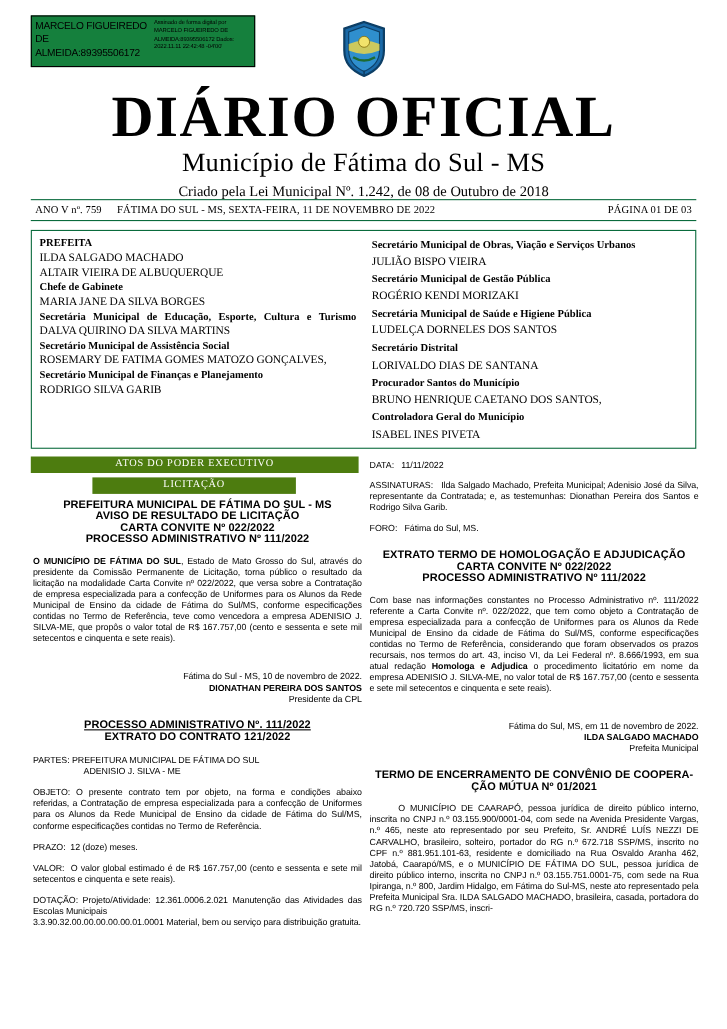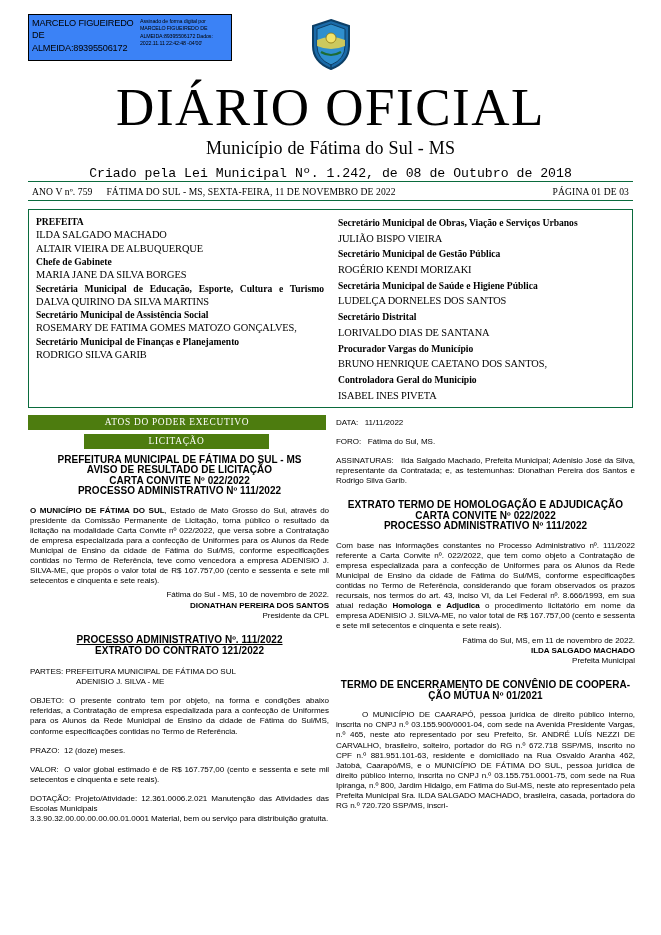--- a/index.html
+++ b/index.html
@@ -16,21 +16,21 @@
   }
 
   
   .sig-stamp {
     position: absolute;
     left: 28px; top: 14px;
     width: 204px; height: 47px;
     border: 1px solid #000;
     display: flex;
     align-items: stretch;
-    background: #3b82f6;
+    background: #15803d;
     z-index: 5;
   }
   .sig-name {
     width: 107px;
     padding: 2px 2px 0 3px;
     font-size: 9.2px;
     line-height: 12.4px;
     font-family: "Liberation Sans", sans-serif;
     letter-spacing: -0.2px;
     overflow: hidden;
@@ -58,33 +58,32 @@
     position: absolute;
     left: 0; top: 80px;
     width: 661px;
     text-align: center;
     font-family: "Liberation Serif", serif;
   }
   .masthead-title {
     font-size: 53px;
     line-height: 55px;
     letter-spacing: 1.5px;
-    font-weight: 400;
+    font-weight: 700;
   }
   .masthead-sub {
-    font-size: 18px;
+    font-size: 24px;
     line-height: 25px;
     letter-spacing: 0.2px;
     margin-top: 1px;
   }
   .masthead-law {
     font-size: 13.2px;
     line-height: 19px;
     margin-top: 3px;
-    font-family: Liberation Mono, monospace;
   }
 
   
   .infobar {
     position: absolute;
     left: 28px; top: 181px;
     width: 605px;
     border-top: 1.6px solid #0a6b3d;
     border-bottom: 1.6px solid #0a6b3d;
     height: 20px;
@@ -169,21 +168,21 @@
 
   .heading-block {
     text-align: center;
     font-weight: bold;
     font-size: 10px;
     line-height: 10.4px;
     letter-spacing: 0.05px;
   }
   .para { margin-top: 9px; text-align: justify; }
   .sig-block {
-    margin-top: 4px;
+    margin-top: 24px;
     text-align: right;
     line-height: 10.3px;
   }
   .gap-m { height: 11px; }
   .gap-l { height: 14px; }
   .indent { text-indent: 26px; }
   .hang {
     padding-left: 46px;
     text-indent: -46px;
   }
@@ -239,21 +238,21 @@
   </div>
   <div class="off-col off-col-right">
     <div class="off-role">Secretário Municipal de Obras, Viação e Serviços Urbanos</div>
     <div class="off-name">JULIÃO BISPO VIEIRA</div>
     <div class="off-role">Secretário Municipal de Gestão Pública</div>
     <div class="off-name">ROGÉRIO KENDI MORIZAKI</div>
     <div class="off-role">Secretária Municipal de Saúde e Higiene Pública</div>
     <div class="off-name">LUDELÇA DORNELES DOS SANTOS</div>
     <div class="off-role">Secretário Distrital</div>
     <div class="off-name">LORIVALDO DIAS DE SANTANA</div>
-    <div class="off-role">Procurador Vargas do Município</div>
+    <div class="off-role">Procurador Santos do Município</div>
     <div class="off-name">BRUNO HENRIQUE CAETANO DOS SANTOS,</div>
     <div class="off-role">Controladora Geral do Município</div>
     <div class="off-name">ISABEL INES PIVETA</div>
   </div>
 </div>
 
 <div class="banner banner-exec">ATOS DO PODER EXECUTIVO</div>
 <div class="banner banner-lic">LICITAÇÃO</div>
 
 <div class="col col-left">
@@ -293,23 +292,23 @@
 
   <div class="para just"><span>DOTAÇÃO:</span> <span>Projeto/Atividade: 12.361.0006.2.021 Manutenção das Atividades das Escolas Municipais</span></div>
   <div class="just">3.3.90.32.00.00.00.00.00.01.0001 Material, bem ou serviço para distribuição gratuita.</div>
 
 </div>
 
 <div class="col col-right">
 
   <div class="hang2"><span>DATA:</span>&nbsp;&nbsp;&nbsp;<span>11/11/2022</span></div>
 
+  <div class="para just"><span>ASSINATURAS:</span>&nbsp;&nbsp; <span>Ilda Salgado Machado, Prefeita Municipal; Adenisio José da Silva, representante da Contratada; e, as testemunhas: Dionathan Pereira dos Santos e Rodrigo Silva Garib.</span></div>
+
   <div class="para hang2"><span>FORO:</span>&nbsp;&nbsp;&nbsp;<span>Fátima do Sul, MS.</span></div>
-
-  <div class="para just"><span>ASSINATURAS:</span>&nbsp;&nbsp; <span>Ilda Salgado Machado, Prefeita Municipal; Adenisio José da Silva, representante da Contratada; e, as testemunhas: Dionathan Pereira dos Santos e Rodrigo Silva Garib.</span></div>
 
   <div class="gap-l"></div>
 
   <div class="heading-block">
     <div>EXTRATO TERMO DE HOMOLOGAÇÃO E ADJUDICAÇÃO</div>
     <div>CARTA CONVITE Nº 022/2022</div>
     <div>PROCESSO ADMINISTRATIVO Nº 111/2022</div>
   </div>
 
   <div class="para just"><span>Com base nas informações constantes no Processo Administrativo nº. 111/2022 referente a Carta Convite nº. 022/2022, que tem como objeto a Contratação de empresa especializada para a confecção de Uniformes para os Alunos da Rede Municipal de Ensino da cidade de Fátima do Sul/MS, conforme especificações contidas no Termo de Referência, considerando que foram observados os prazos recursais, nos termos do art. 43, inciso VI, da Lei Federal nº. 8.666/1993, em sua atual redação </span><span class="b">Homologa e Adjudica</span><span> o procedimento licitatório em nome da empresa ADENISIO J. SILVA-ME, no valor total de R$ 167.757,00 (cento e sessenta e sete mil setecentos e cinquenta e sete reais).</span></div>

